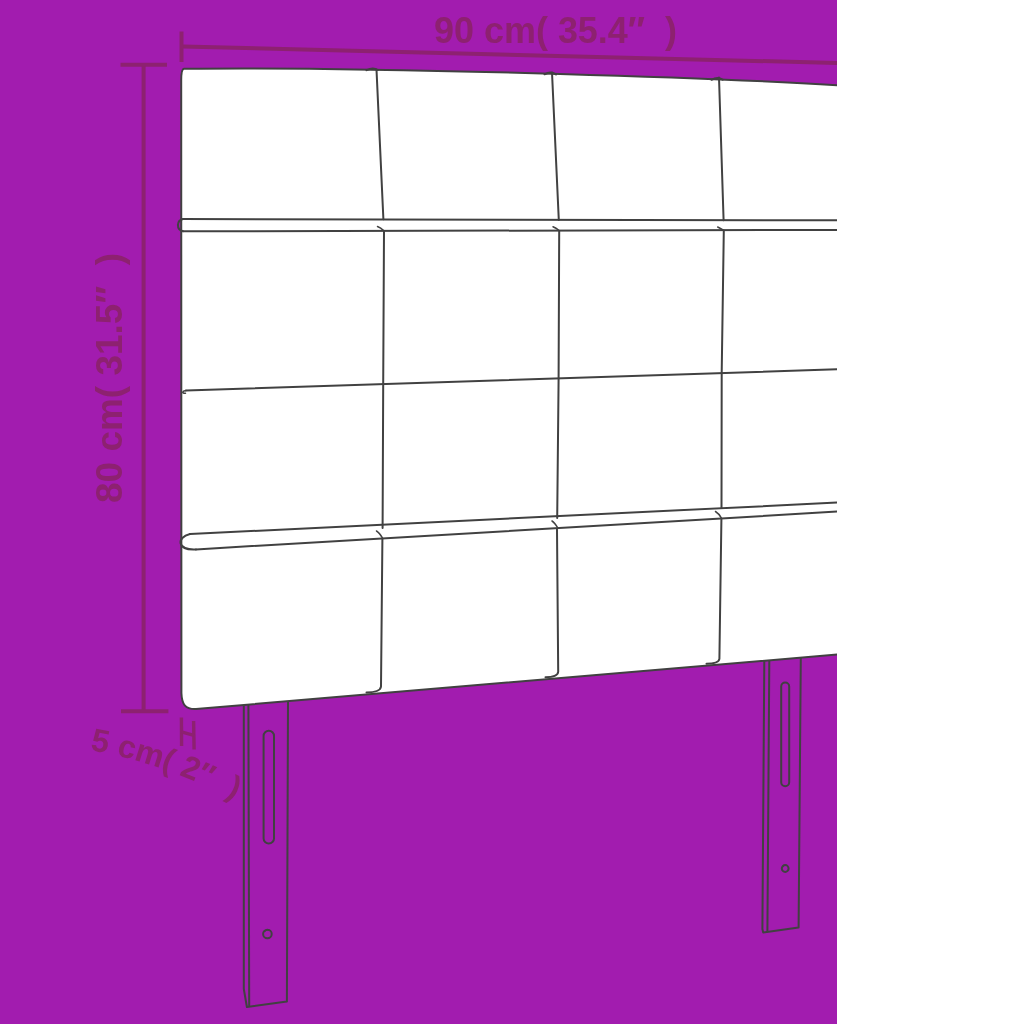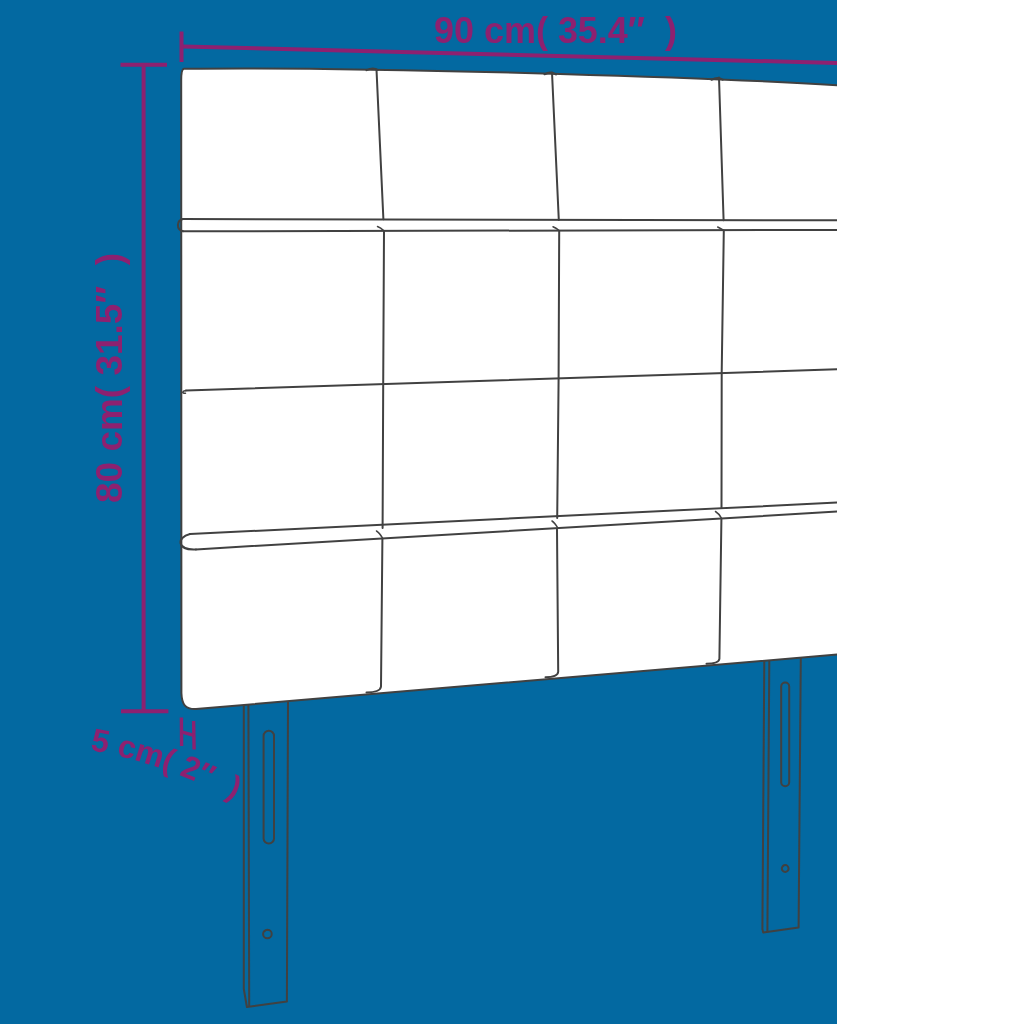--- a/index.html
+++ b/index.html
@@ -1,16 +1,16 @@
 <!DOCTYPE html>
 <html><head>
 <meta charset="utf-8">
 <style>
   html,body{margin:0;padding:0;background:#ffffff;}
-  .wrap{width:837px;height:1024px;position:relative;overflow:hidden;background:#0369a1;text-decoration:underline;}
+  .wrap{width:837px;height:1024px;position:relative;overflow:hidden;background:#a21caf;text-decoration:underline;}
   svg{position:absolute;left:0;top:0;}
   text{font-family:"Liberation Sans",sans-serif;font-weight:bold;fill:#8d2170;}
 </style>
 </head>
 <body>
 <div class="wrap">
 <svg width="1024" height="1024" viewBox="0 0 1024 1024">
   <g fill="none" stroke="#414141" stroke-width="2" stroke-linecap="round" stroke-linejoin="round">
 
     <g>

